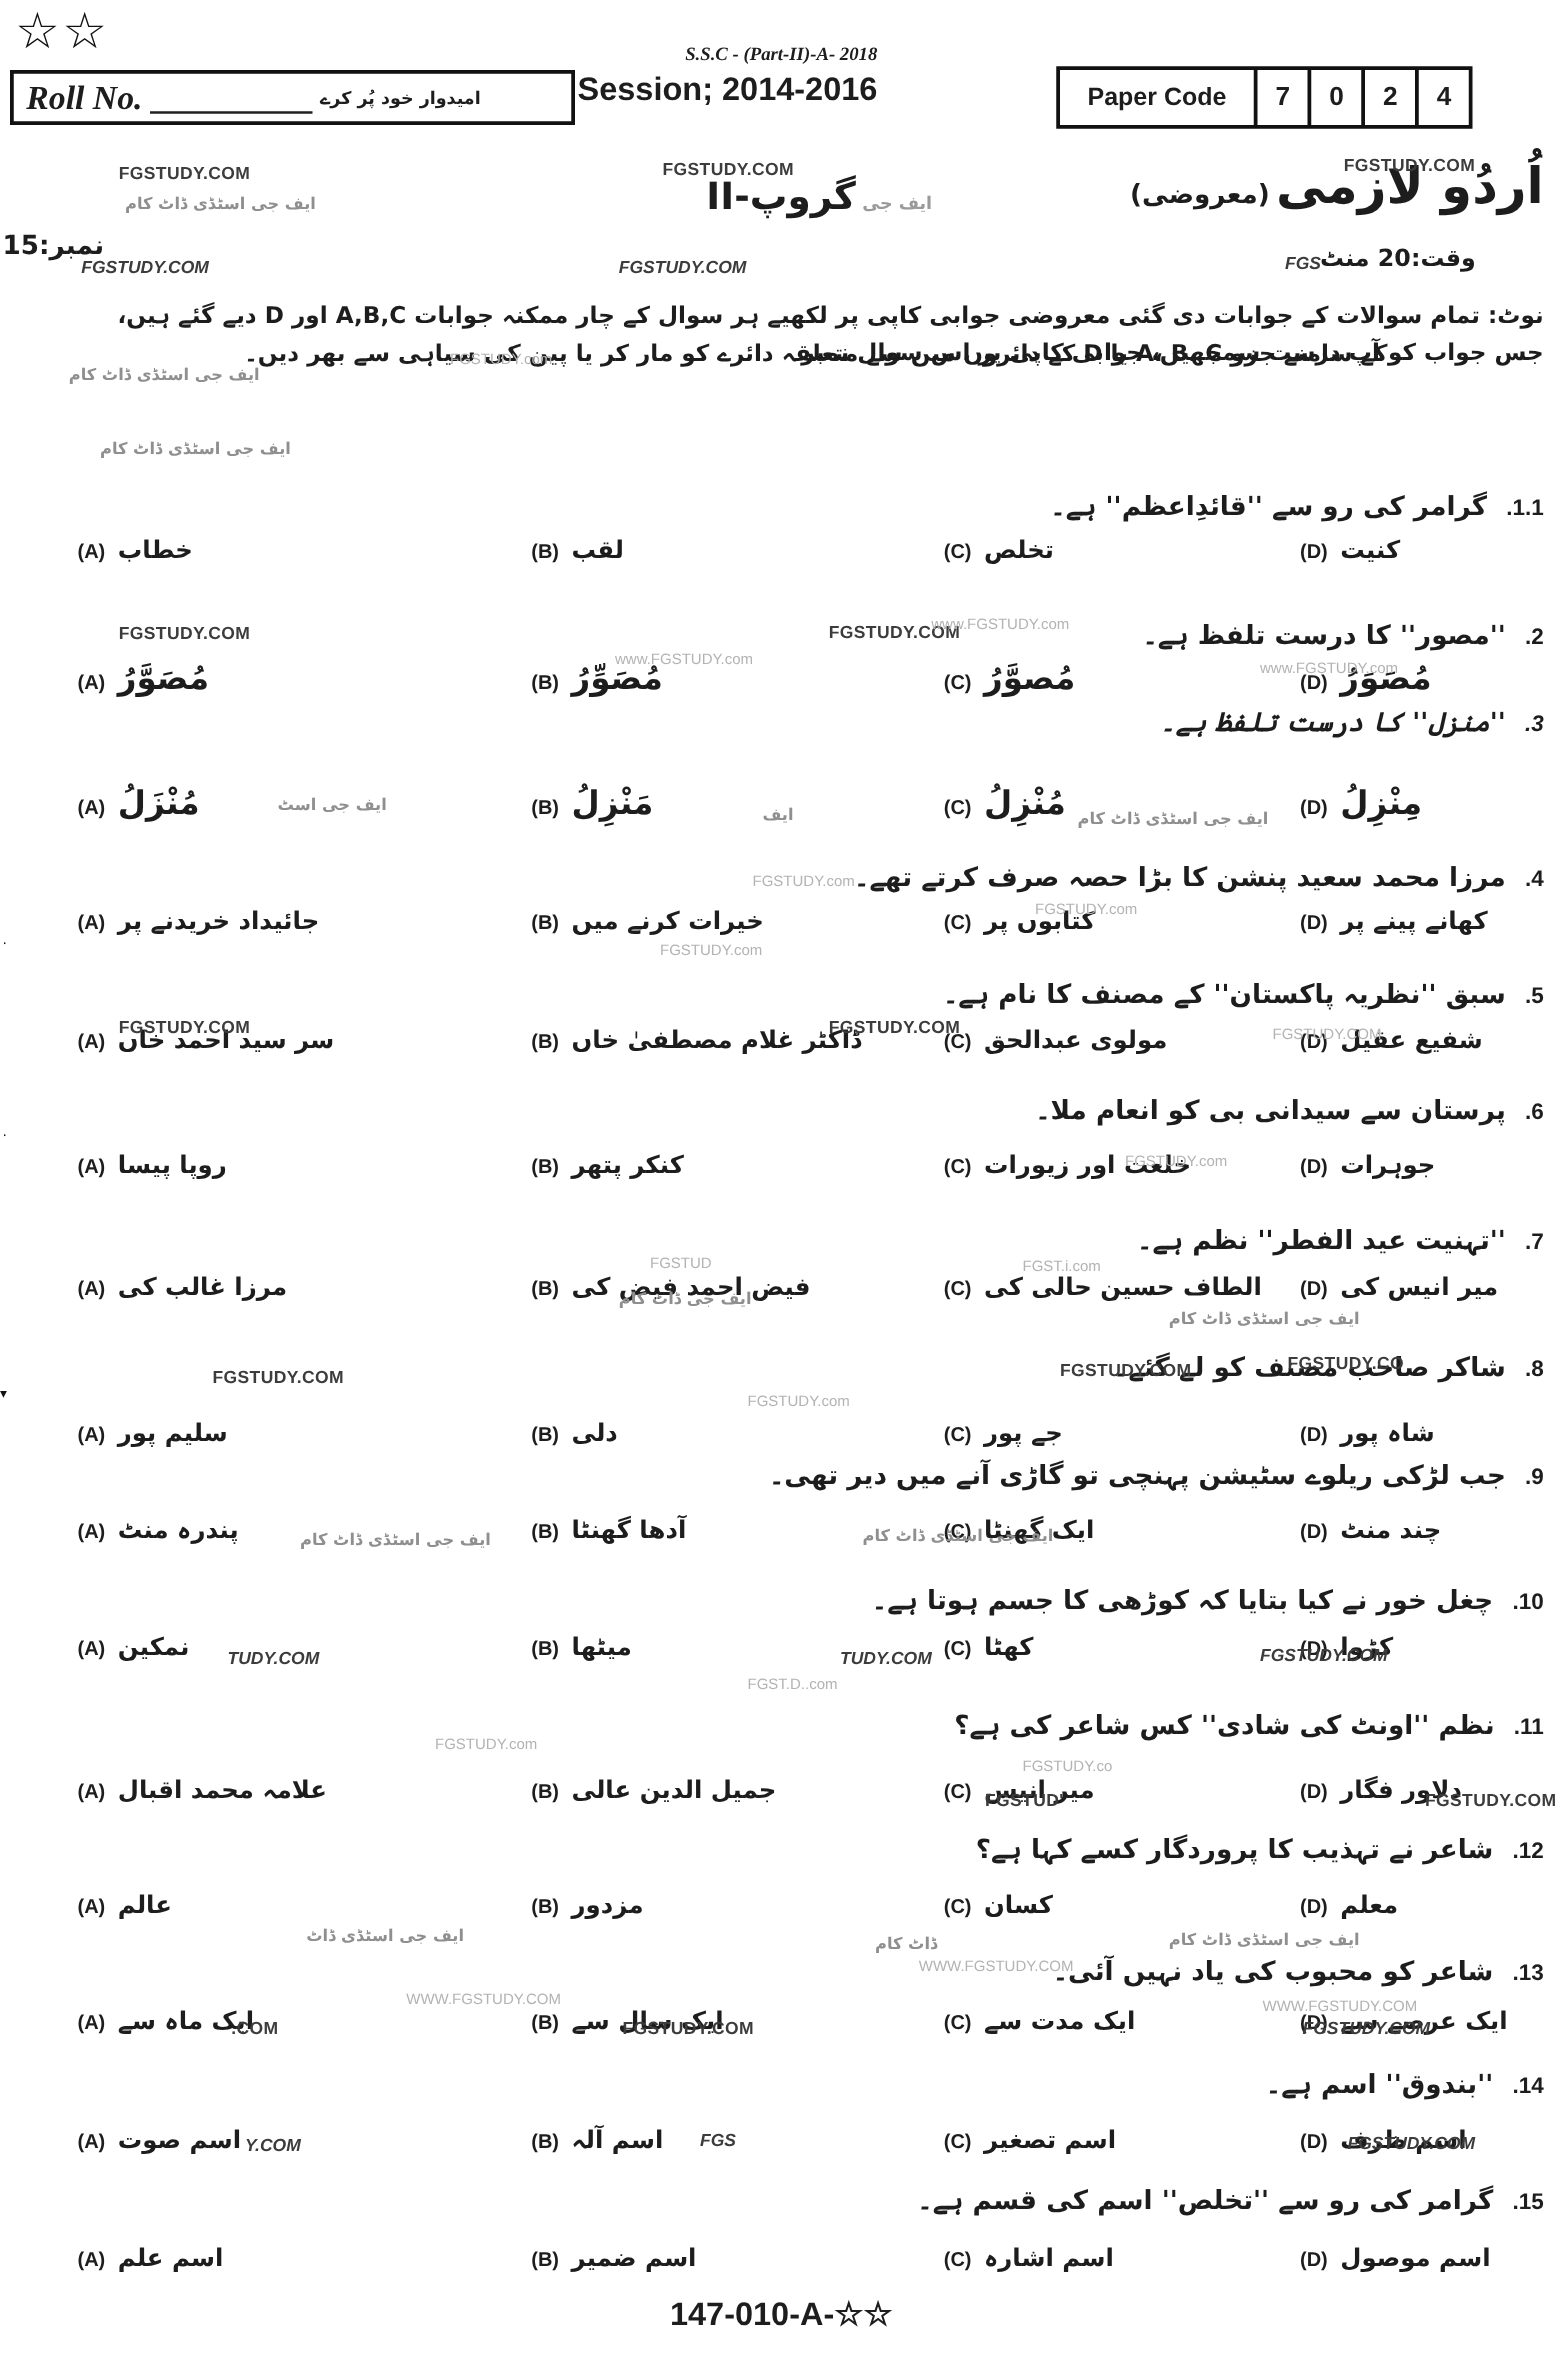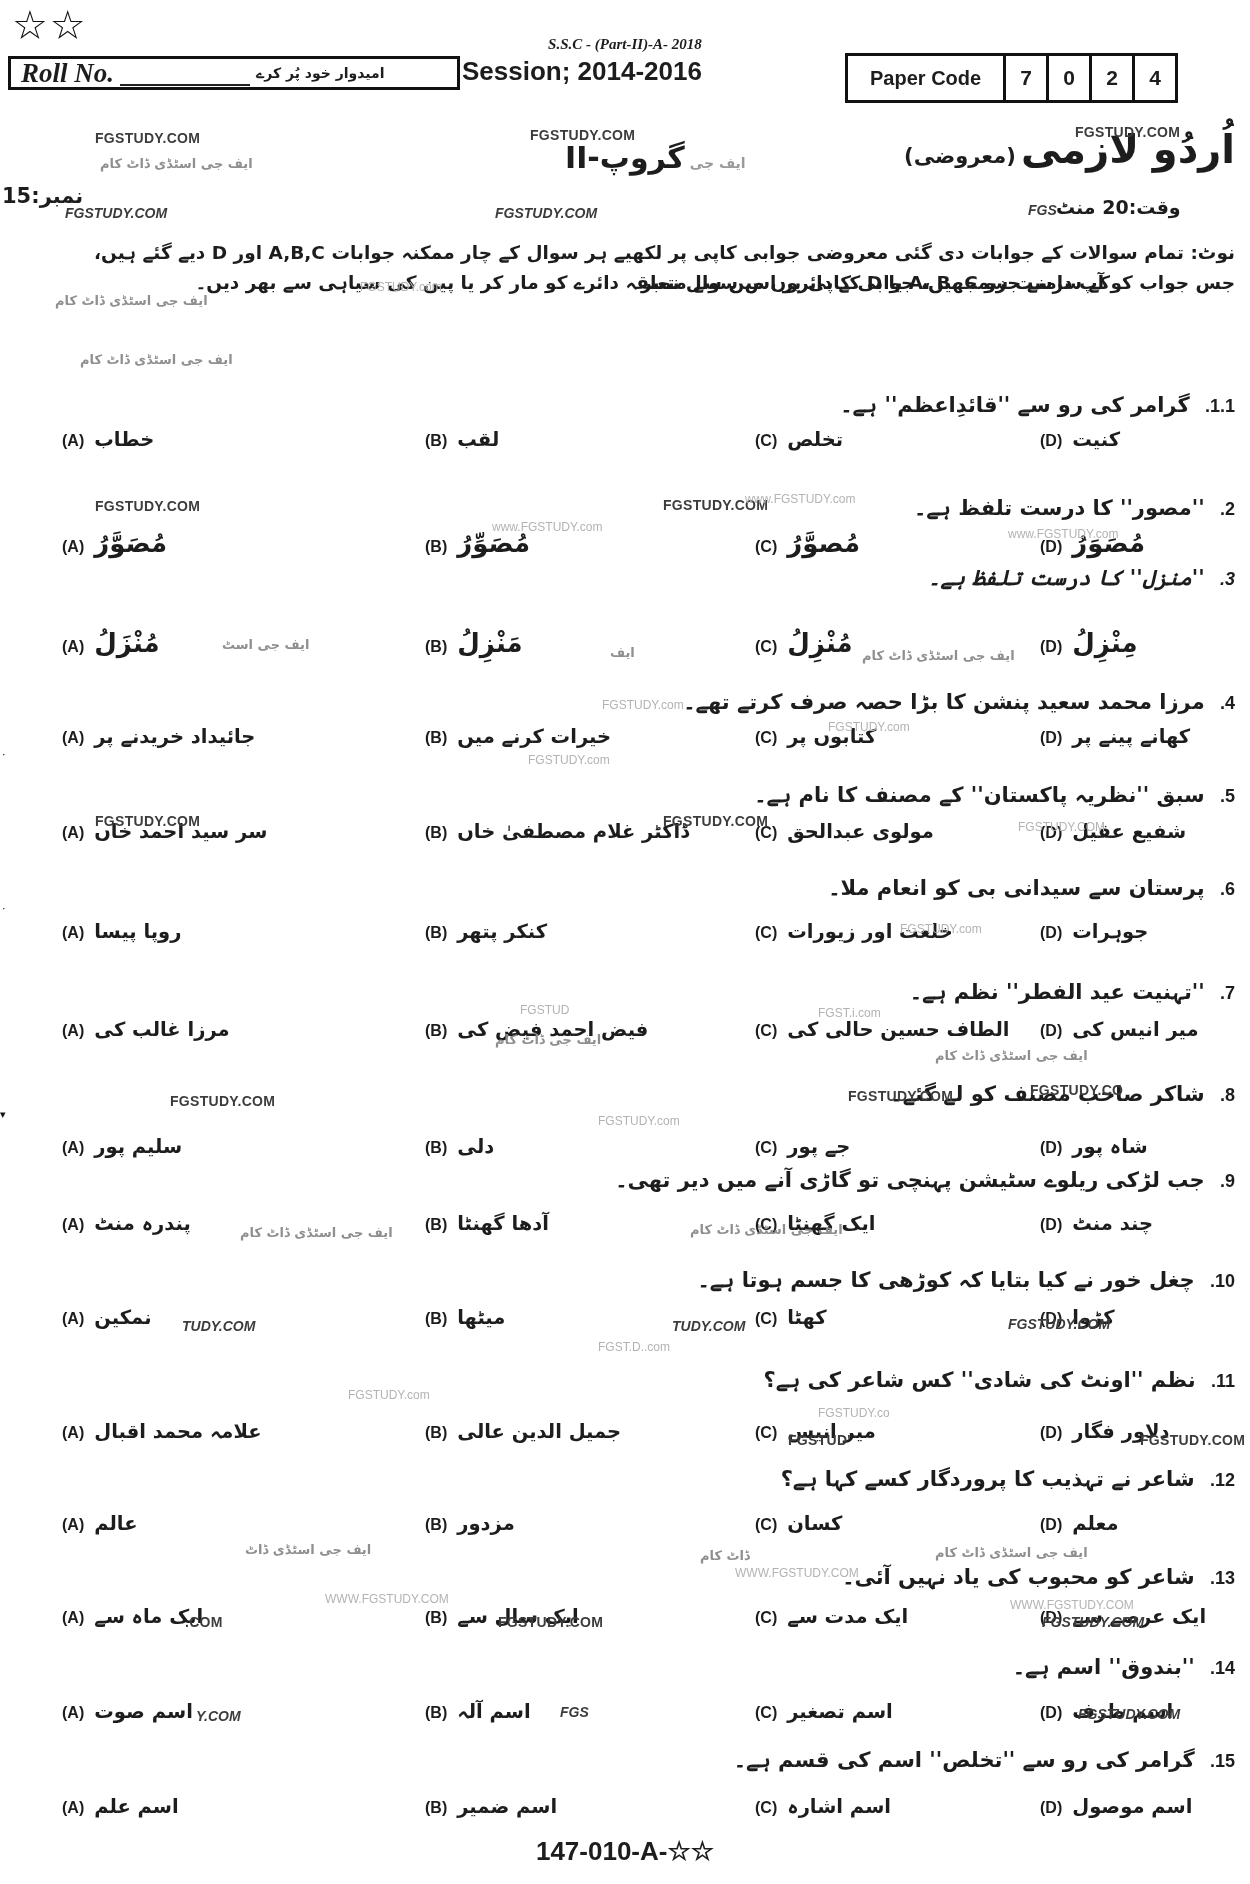--- a/index.html
+++ b/index.html
@@ -4,21 +4,21 @@
 <style>
   html,body{margin:0;padding:0;background:#ffffff;}
   #page{position:relative;width:1250px;height:1884px;background:#fff;color:#1d1d1d;
         font-family:"DejaVu Sans",sans-serif;overflow:hidden;}
   .abs{position:absolute;}
 
   
   .stars{font-size:40px;letter-spacing:2px;color:#111;}
   .ssc-line{font-family:"Liberation Serif",serif;font-style:italic;font-weight:bold;
             font-size:15px;width:100%;text-align:center;top:36px;left:0;}
-  .rollbox{left:8px;top:56px;width:452px;height:34px;border:3px solid #111;
+  .rollbox{left:8px;top:56px;width:452px;height:44px;border:3px solid #111;
            display:flex;align-items:center;padding:0 10px;box-sizing:border-box;gap:6px;}
   .rolllabel{font-family:"Liberation Serif",serif;font-style:italic;font-weight:bold;font-size:27px;}
   .rollblank{flex:0 0 130px;border-bottom:2px solid #222;height:24px;}
   .rollurdu{direction:rtl;font-size:14px;font-weight:600;}
   .session{left:462px;top:56px;font-family:"Liberation Sans",sans-serif;font-weight:bold;font-size:26px;}
   .pctable{left:845px;top:53px;border:3px solid #111;display:flex;height:44px;align-items:stretch;}
   .pclabel{font-family:"Liberation Sans",sans-serif;font-weight:bold;font-size:20px;
            display:flex;align-items:center;padding:0 22px;}
   .pcdigit{width:40px;border-left:3px solid #111;display:flex;align-items:center;justify-content:center;
            font-family:"Liberation Sans",sans-serif;font-weight:bold;font-size:21px;}

